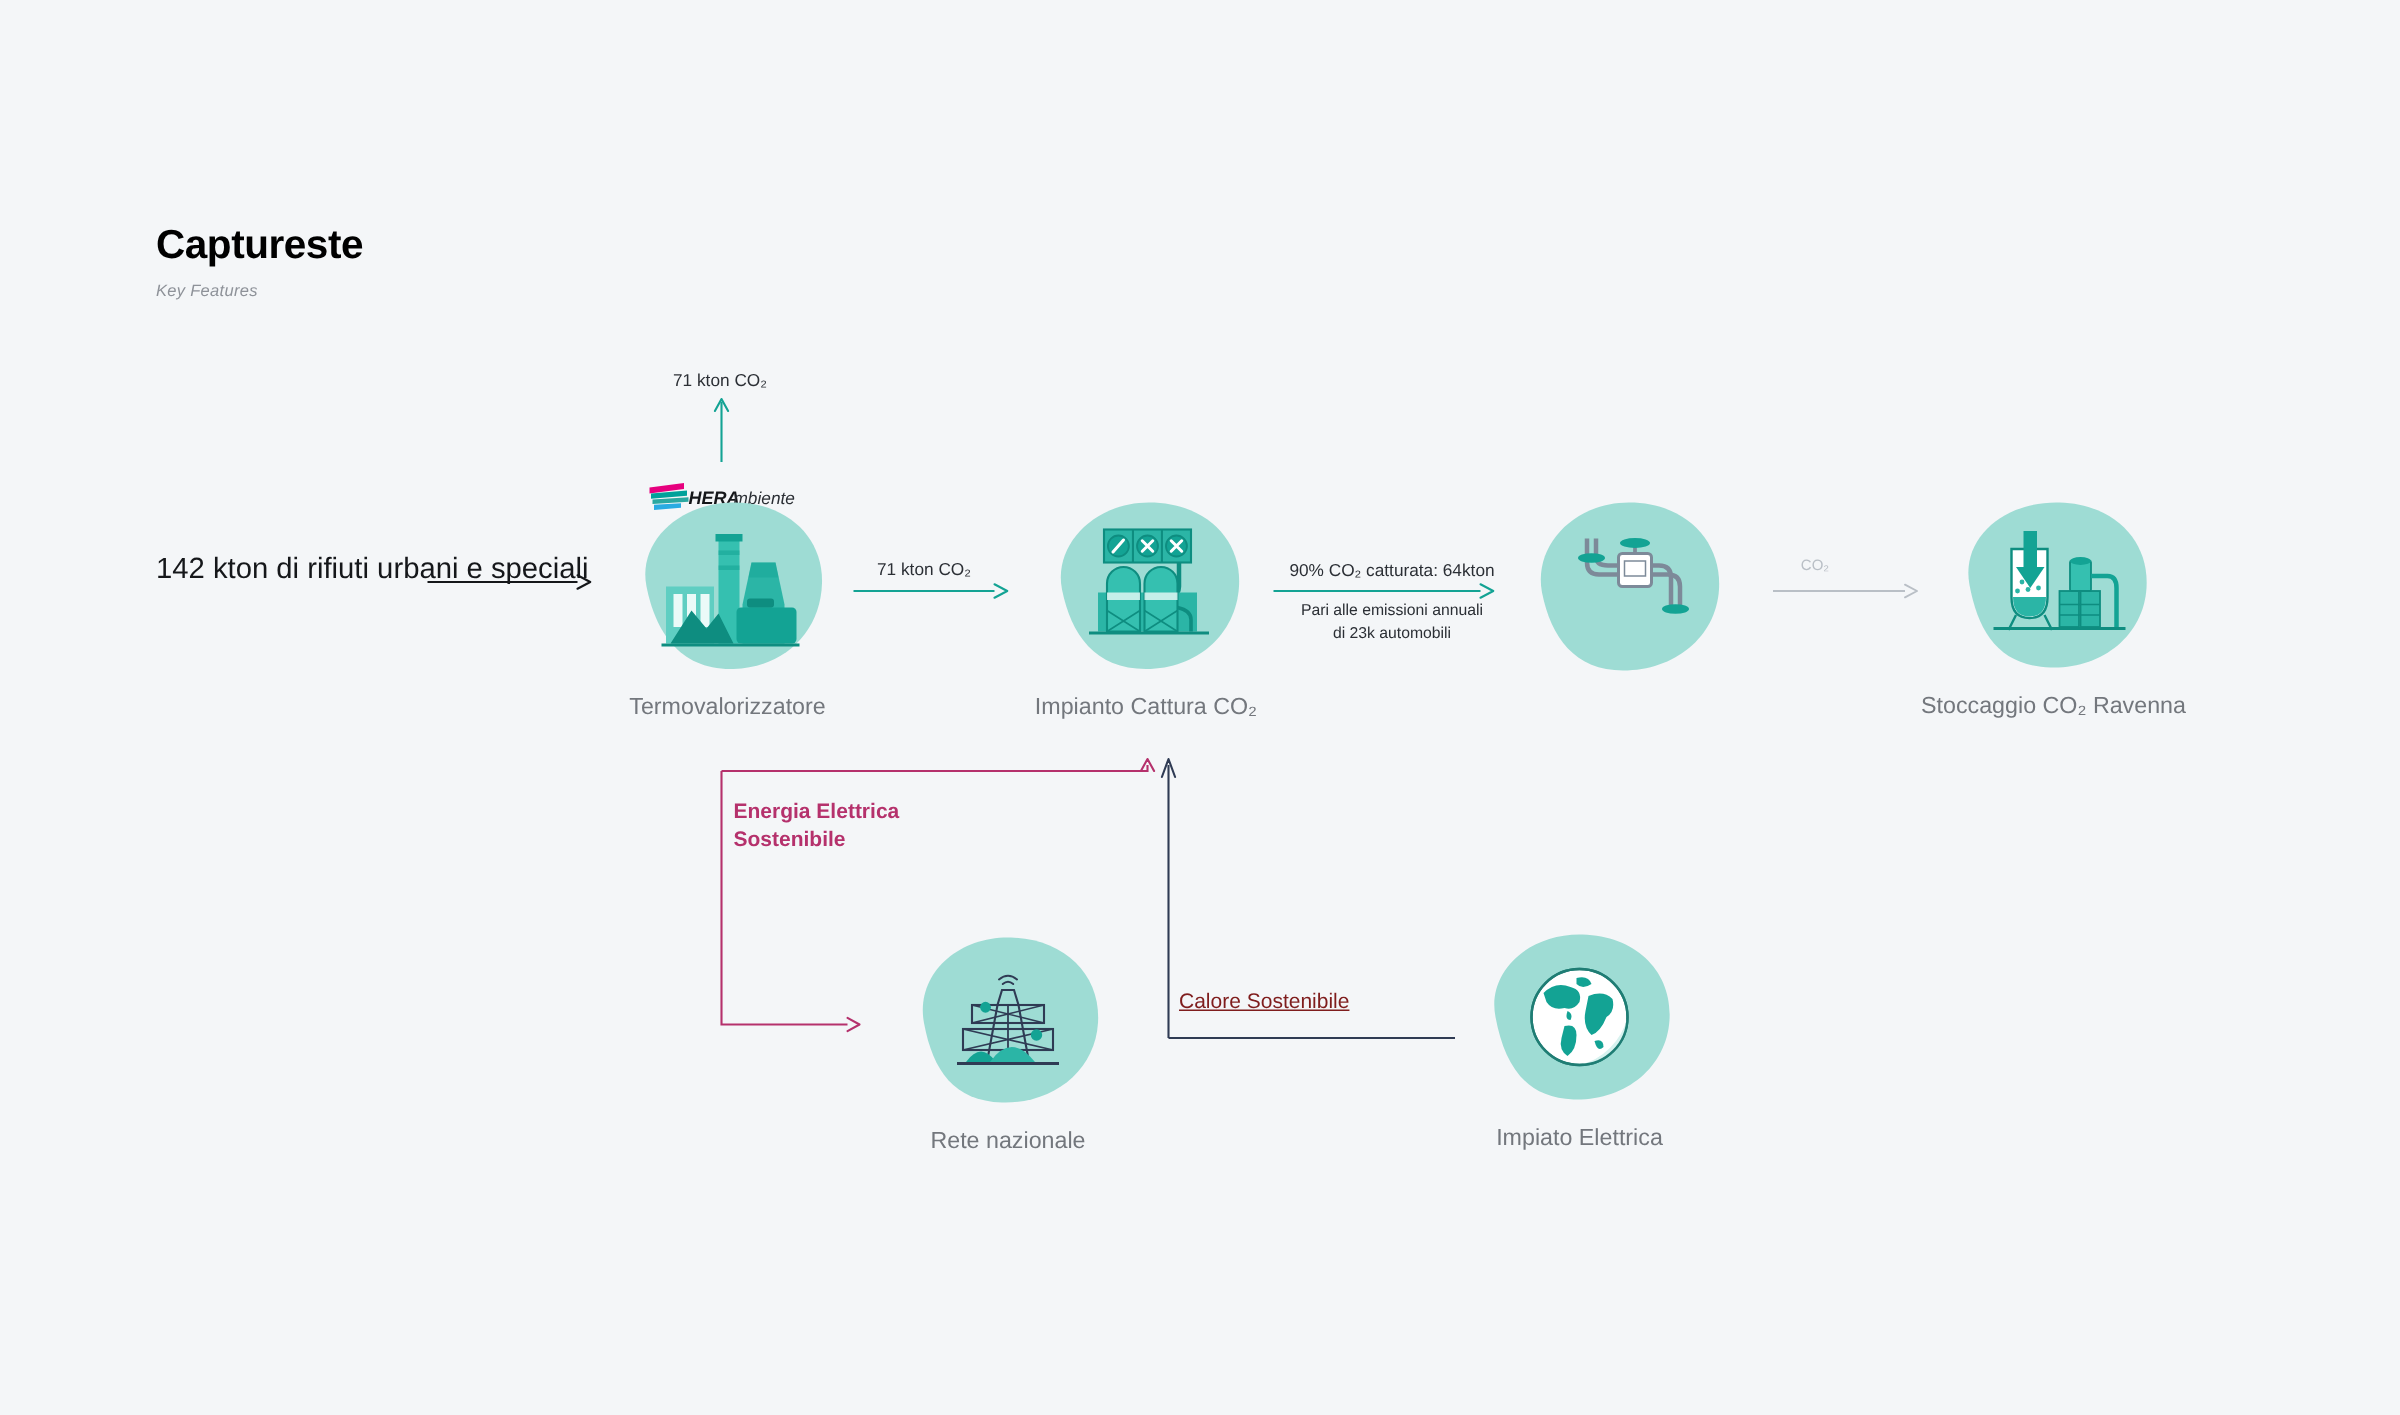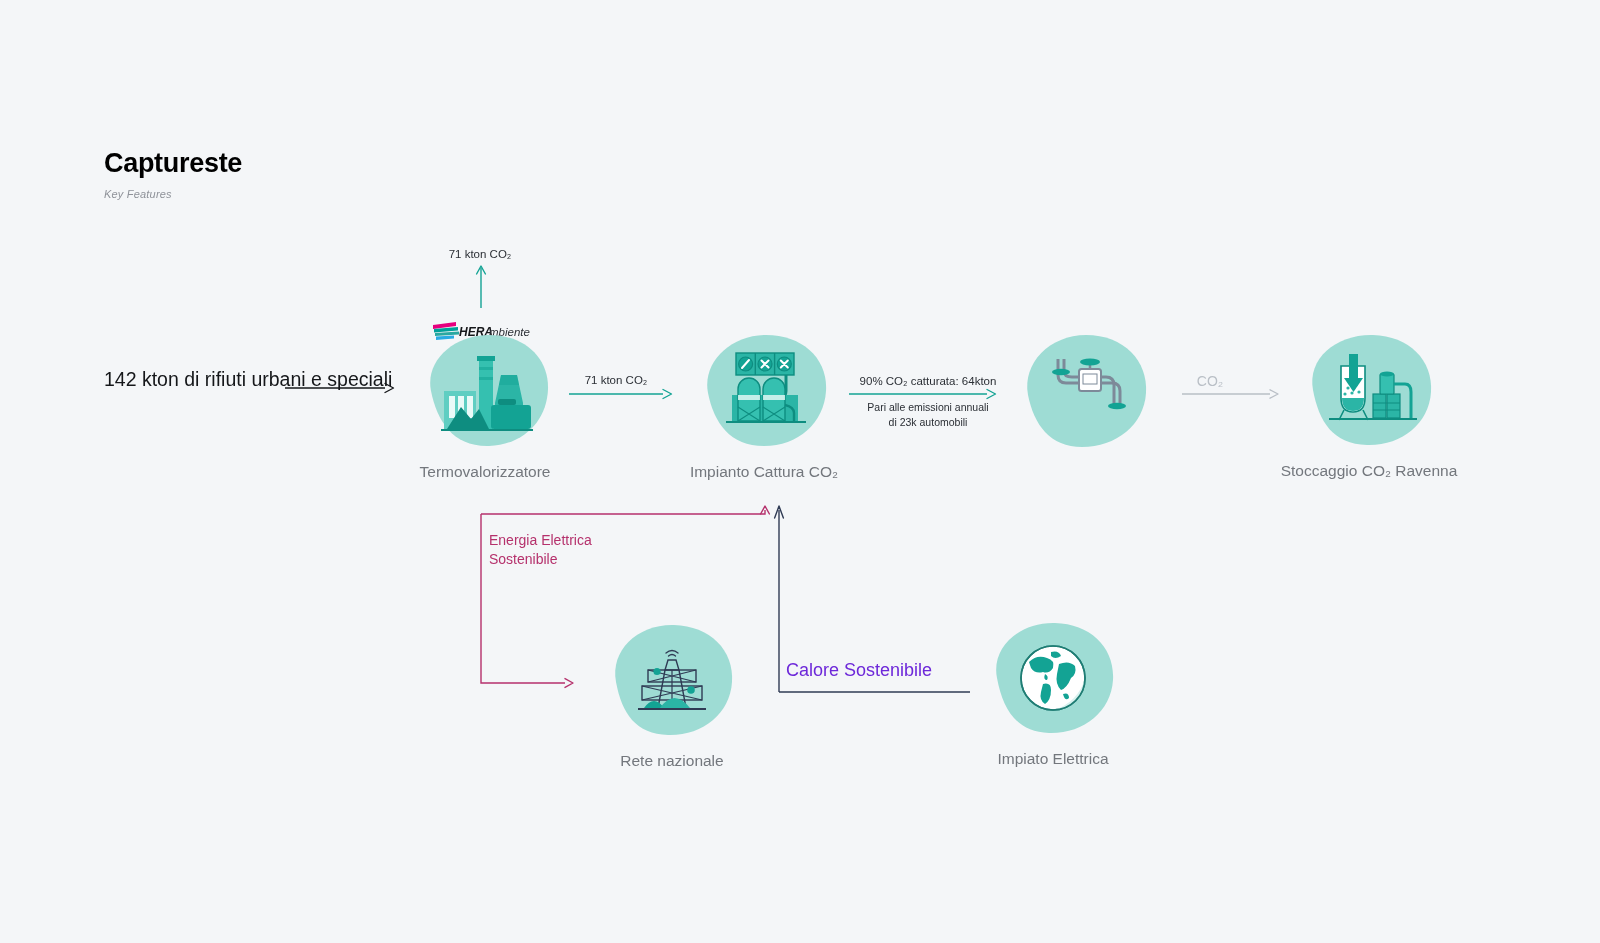--- a/index.html
+++ b/index.html
@@ -45,23 +45,23 @@
   }
 
   
   .edge-label{
     position:absolute;
     font-size:11.5px;color:#2b2f35;
     text-align:center;white-space:pre-line;
     line-height:1.45;
   }
   .edge-label.tiny{font-size:10.5px;}
-  .edge-label.grey{color:#b9bfc6;font-size:14px;}
+  .edge-label.grey{color:#b9bfc6;font-size:10px;}
   .edge-label.magenta{color:#b5316c;font-size:14px;text-align:left;line-height:1.35;}
-  .edge-label.navy{color:#6d28d9;font-size:18px;text-align:left;}
+  .edge-label.navy{color:#7f1d1d;font-size:14px;text-align:left;text-decoration:underline;}
 
   svg{display:block;overflow:visible;}
   .logo-wrap{position:absolute;}
 </style>
 </head>
 <body>
 
 <div class="stage">
 
   <div class="abs" id="page-title">Captureste</div>
@@ -227,21 +227,21 @@
   </div>
 
   <svg class="abs" style="left:470px;top:498px;" width="320" height="200">
 
     <path d="M11 16 L295 16 L295 12" fill="none" stroke="#b5316c" stroke-width="1.4"></path>
     <path d="M290.6 16 L295 8 L299.4 16" fill="none" stroke="#b5316c" stroke-width="1.4" stroke-linecap="round" stroke-linejoin="round"></path>
 
     <path d="M11 16 L11 185 L95 185" fill="none" stroke="#b5316c" stroke-width="1.4"></path>
     <path d="M95 180.6 L103 185 L95 189.4" fill="none" stroke="#b5316c" stroke-width="1.4" stroke-linecap="round" stroke-linejoin="round"></path>
   </svg>
-  <div class="abs edge-label magenta" style="left:489px;top:531px;width:200px;">Energia Elettrica
+  <div class="abs edge-label magenta" style="left:489px;top:531px;width:200px;font-weight:bold;">Energia Elettrica
 Sostenibile</div>
 
   <svg class="abs" style="left:770px;top:498px;" width="220" height="200">
     <path d="M9 194 L200 194" fill="none" stroke="#2f3b54" stroke-width="1.4"></path>
     <path d="M9 194 L9 12" fill="none" stroke="#2f3b54" stroke-width="1.4"></path>
     <path d="M4.6 20 L9 8 L13.4 20" fill="none" stroke="#2f3b54" stroke-width="1.4" stroke-linecap="round" stroke-linejoin="round"></path>
   </svg>
   <div class="abs edge-label navy" style="left:786px;top:657px;width:200px;">Calore Sostenibile</div>
 
   <div class="node" style="left:608px;top:622px;width:128px;height:116px;">

